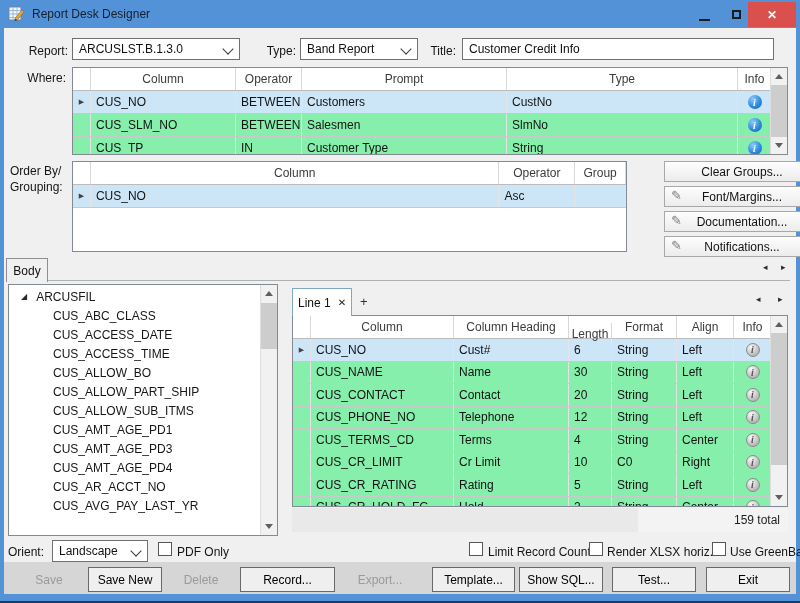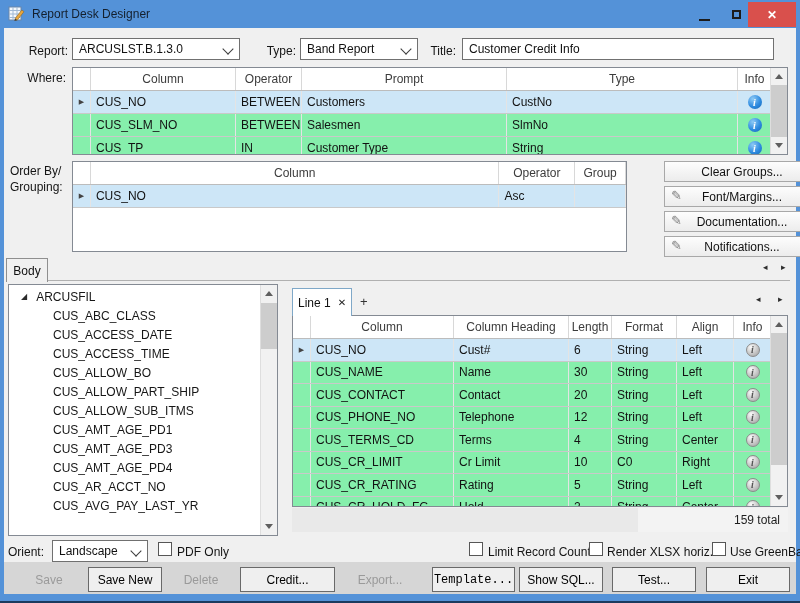--- a/index.html
+++ b/index.html
@@ -228,21 +228,21 @@
   </div>
   <div class="plus-tab">+</div>
   <span class="nav" style="left:756px;top:294px;">◂</span>
   <span class="nav" style="left:778px;top:294px;">▸</span>
 
   <div class="grid" style="left:292px;top:315px;width:496px;height:192px;">
     <div class="g-header" id="cols-head">
         <div class="g-hcell" style="width: 18px;"></div>
         <div class="g-hcell" style="width: 143px;">Column</div>
         <div class="g-hcell" style="width: 115px;">Column Heading</div>
-        <div class="g-hcell" style="width: 43px;">Length</div>
+        <div class="g-hcell" style="width: 43px; margin-top: 7px;">Length</div>
         <div class="g-hcell" style="width: 65px;">Format</div>
         <div class="g-hcell" style="width: 57px;">Align</div>
         <div class="g-hcell" style="width: 38px;">Info</div>
       </div>
     <div id="cols-rows" class="cols-rows">
         <div class="g-row sel">
           <div class="g-cell sel-cell" style="width: 18px;">▶</div>
           <div class="g-cell" style="width: 143px;">CUS_NO</div>
           <div class="g-cell" style="width: 115px;">Cust#</div>
           <div class="g-cell" style="width: 43px;">6</div>
@@ -373,19 +373,19 @@
       <span class="pencil">✎</span>
       <span>Documentation...</span>
     </div>
     <div class="side-btn" style="top: 236px;">
       <span class="pencil">✎</span>
       <span>Notifications...</span>
     </div>
     <div class="wbtn dis" style="left: 12px; width: 74px;">Save</div>
     <div class="wbtn" style="left: 88px; width: 74px;">Save New</div>
     <div class="wbtn dis" style="left: 164px; width: 74px;">Delete</div>
-    <div class="wbtn" style="left: 240px; width: 95px;">Credit...</div>
+    <div class="wbtn" style="left: 240px; width: 95px;">Record...</div>
     <div class="wbtn dis" style="left: 338px; width: 84px;">Export...</div>
-    <div class="wbtn" style="left: 432px; width: 83px; font-family: Liberation Mono, monospace;">Template...</div>
+    <div class="wbtn" style="left: 432px; width: 83px;">Template...</div>
     <div class="wbtn" style="left: 519px; width: 84px;">Show SQL...</div>
     <div class="wbtn" style="left: 612px; width: 84px;">Test...</div>
     <div class="wbtn" style="left: 706px; width: 84px;">Exit</div>
   </div>
 
 </body></html>

